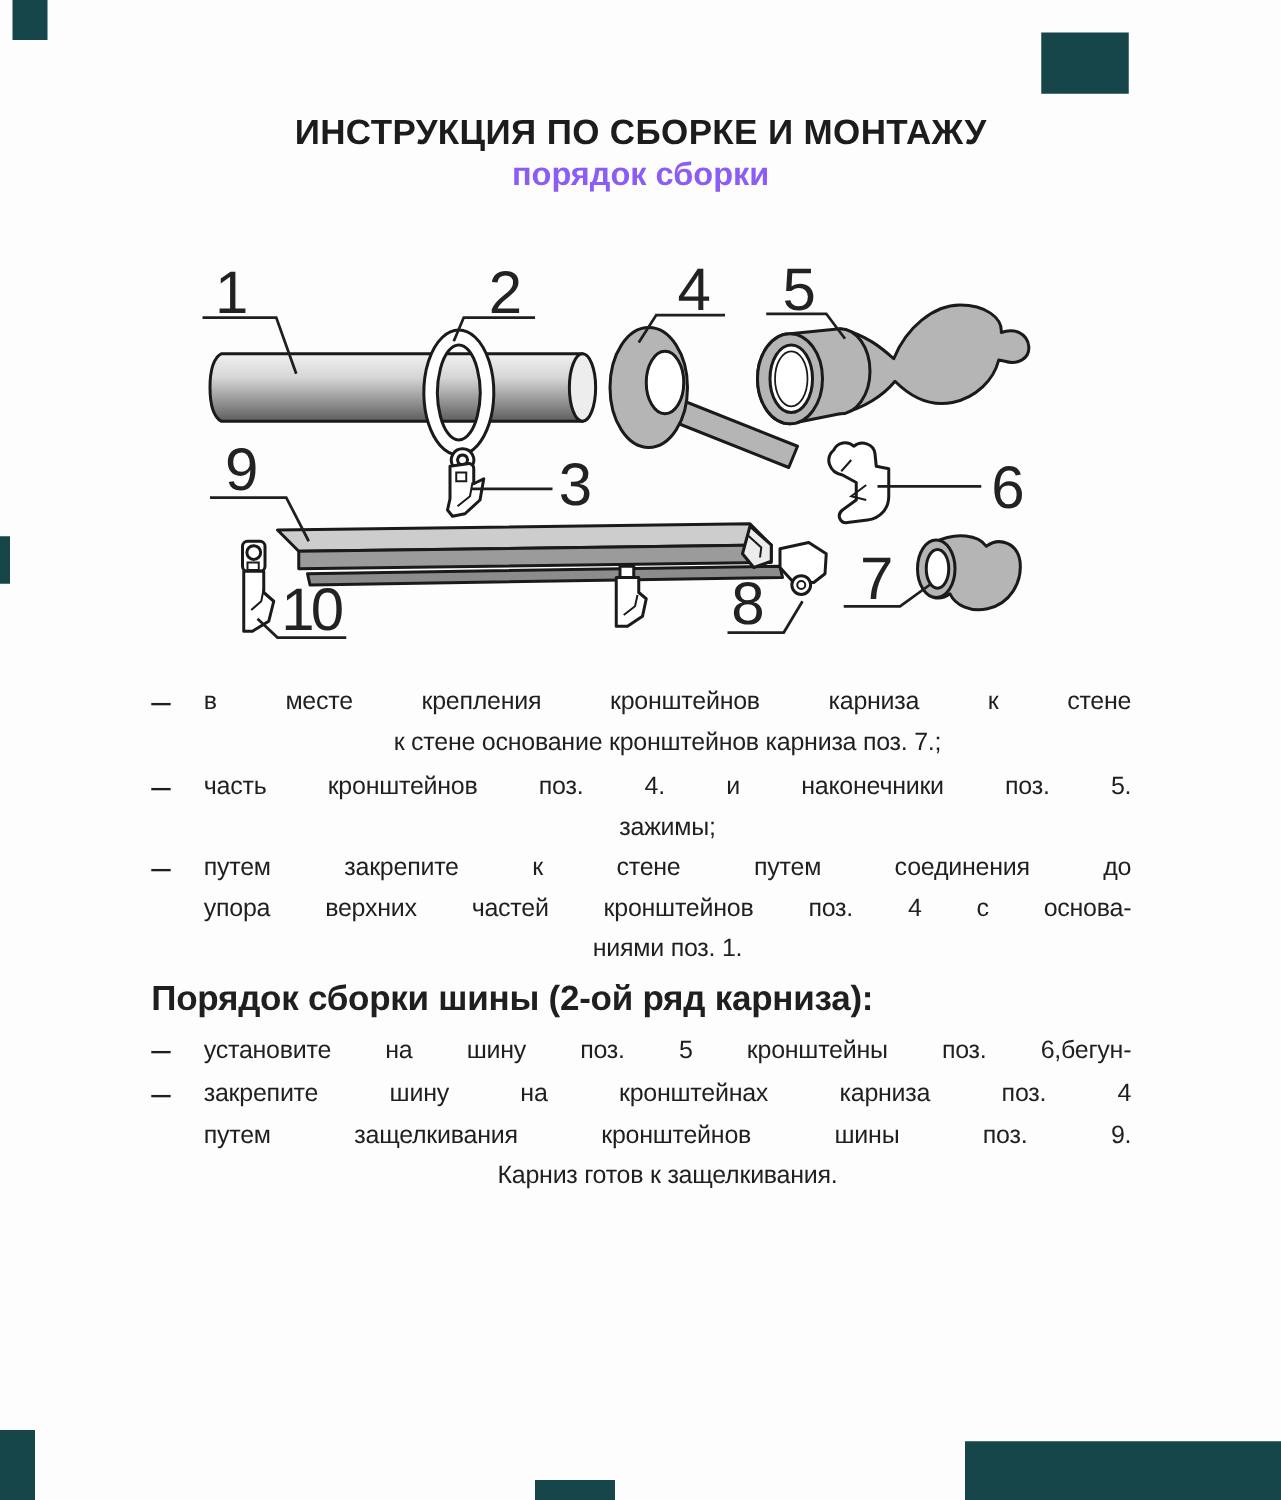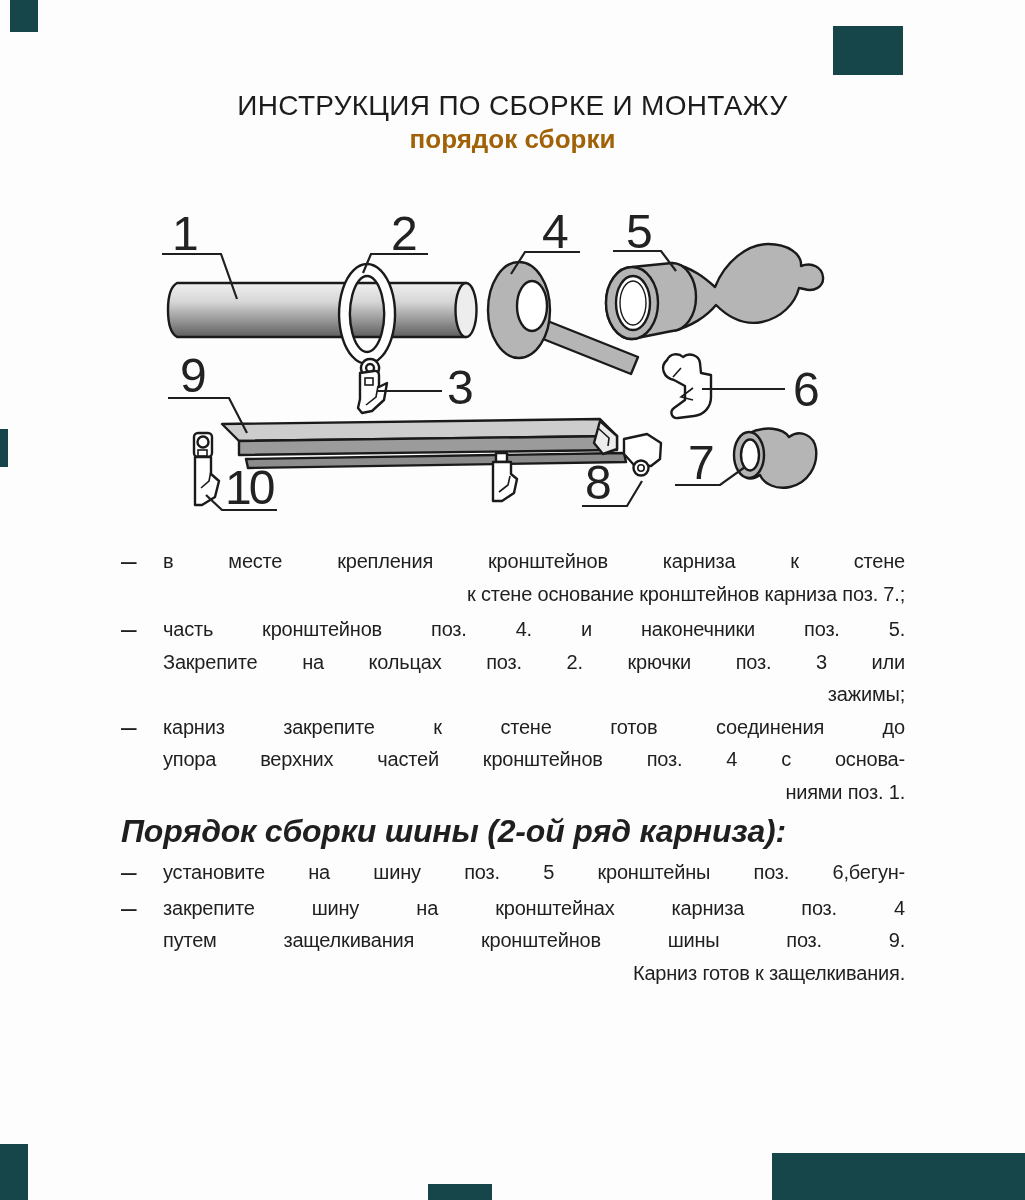--- a/index.html
+++ b/index.html
@@ -3,41 +3,41 @@
 <meta charset="utf-8">
 <style>
   html,body{margin:0;padding:0;background:#ffffff;}
   .page{
     position:relative;width:1025px;height:1200px;background:#fdfdfd;
     font-family:"Liberation Sans",sans-serif;color:#1f1f1f;overflow:hidden;
   }
   .artifact{position:absolute;background:#16454a;}
   .title{
     position:absolute;left:0;top:90px;width:1025px;text-align:center;
-    font-size:28px;font-weight:normal;letter-spacing:.3px;color:#1c1c1c;margin:0;
+    font-size:28px;font-weight:bold;letter-spacing:.3px;color:#1c1c1c;margin:0;
   }
   .subtitle{
     position:absolute;left:0;top:124px;width:1025px;text-align:center;
-    font-size:26px;font-weight:bold;color:#a16207;margin:0;
+    font-size:26px;font-weight:bold;color:#8b5cf6;margin:0;
   }
   .diagram{position:absolute;left:115px;top:192px;}
   .num{font-family:"Liberation Sans",sans-serif;font-size:48px;fill:#222;}
   .num10{letter-spacing:-3px;}
   .ld{fill:none;stroke:#1f1f1f;stroke-width:2.2;}
   .pt{stroke:#1a1a1a;stroke-width:2.4;stroke-linejoin:round;}
   .content{position:absolute;left:121px;top:545px;width:786px;}
   .step{display:flex;}
   .dash{width:42px;font-size:28px;line-height:32.5px;flex:none;}
   .lines{width:742px;flex:none;}
   .ln{font-size:20px;line-height:32.5px;height:32.5px;letter-spacing:-0.2px;white-space:nowrap;}
   .j{text-align:justify;text-align-last:justify;}
-  .l{text-align:right;}
+  .l{text-align:center;}
   .sec-heading{
-    font-size:32px;font-weight:bold;letter-spacing:-0.2px;
-    line-height:34px;margin:6px 0 8px 0;font-style:italic;
+    font-size:28px;font-weight:bold;letter-spacing:-0.2px;
+    line-height:34px;margin:6px 0 8px 0;
   }
   .mt3{margin-top:3px;}
 </style>
 </head>
 <body>
 
 <div class="page">
 
   <div class="artifact" style="left:10px;top:0;width:28px;height:32px;"></div>
   <div class="artifact" style="left:833px;top:26px;width:70px;height:49px;"></div>
@@ -158,29 +158,28 @@
       <div class="lines">
         <div class="ln j">в месте крепления кронштейнов карниза к стене</div>
         <div class="ln l">к стене основание кронштейнов карниза поз. 7.;</div>
       </div>
     </div>
 
     <div class="step mt3">
       <span class="dash">–</span>
       <div class="lines">
         <div class="ln j">часть кронштейнов поз. 4. и наконечники поз. 5.</div>
-        <div class="ln j">Закрепите на кольцах поз. 2. крючки поз. 3 или</div>
         <div class="ln l">зажимы;</div>
       </div>
     </div>
 
     <div class="step">
       <span class="dash">–</span>
       <div class="lines">
-        <div class="ln j">карниз закрепите к стене готов соединения до</div>
+        <div class="ln j">путем закрепите к стене путем соединения до</div>
         <div class="ln j">упора верхних частей кронштейнов поз. 4 с основа-</div>
         <div class="ln l">ниями поз. 1.</div>
       </div>
     </div>
 
     <div class="sec-heading">Порядок сборки шины (2-ой ряд карниза):</div>
 
     <div class="step">
       <span class="dash">–</span>
       <div class="lines">

